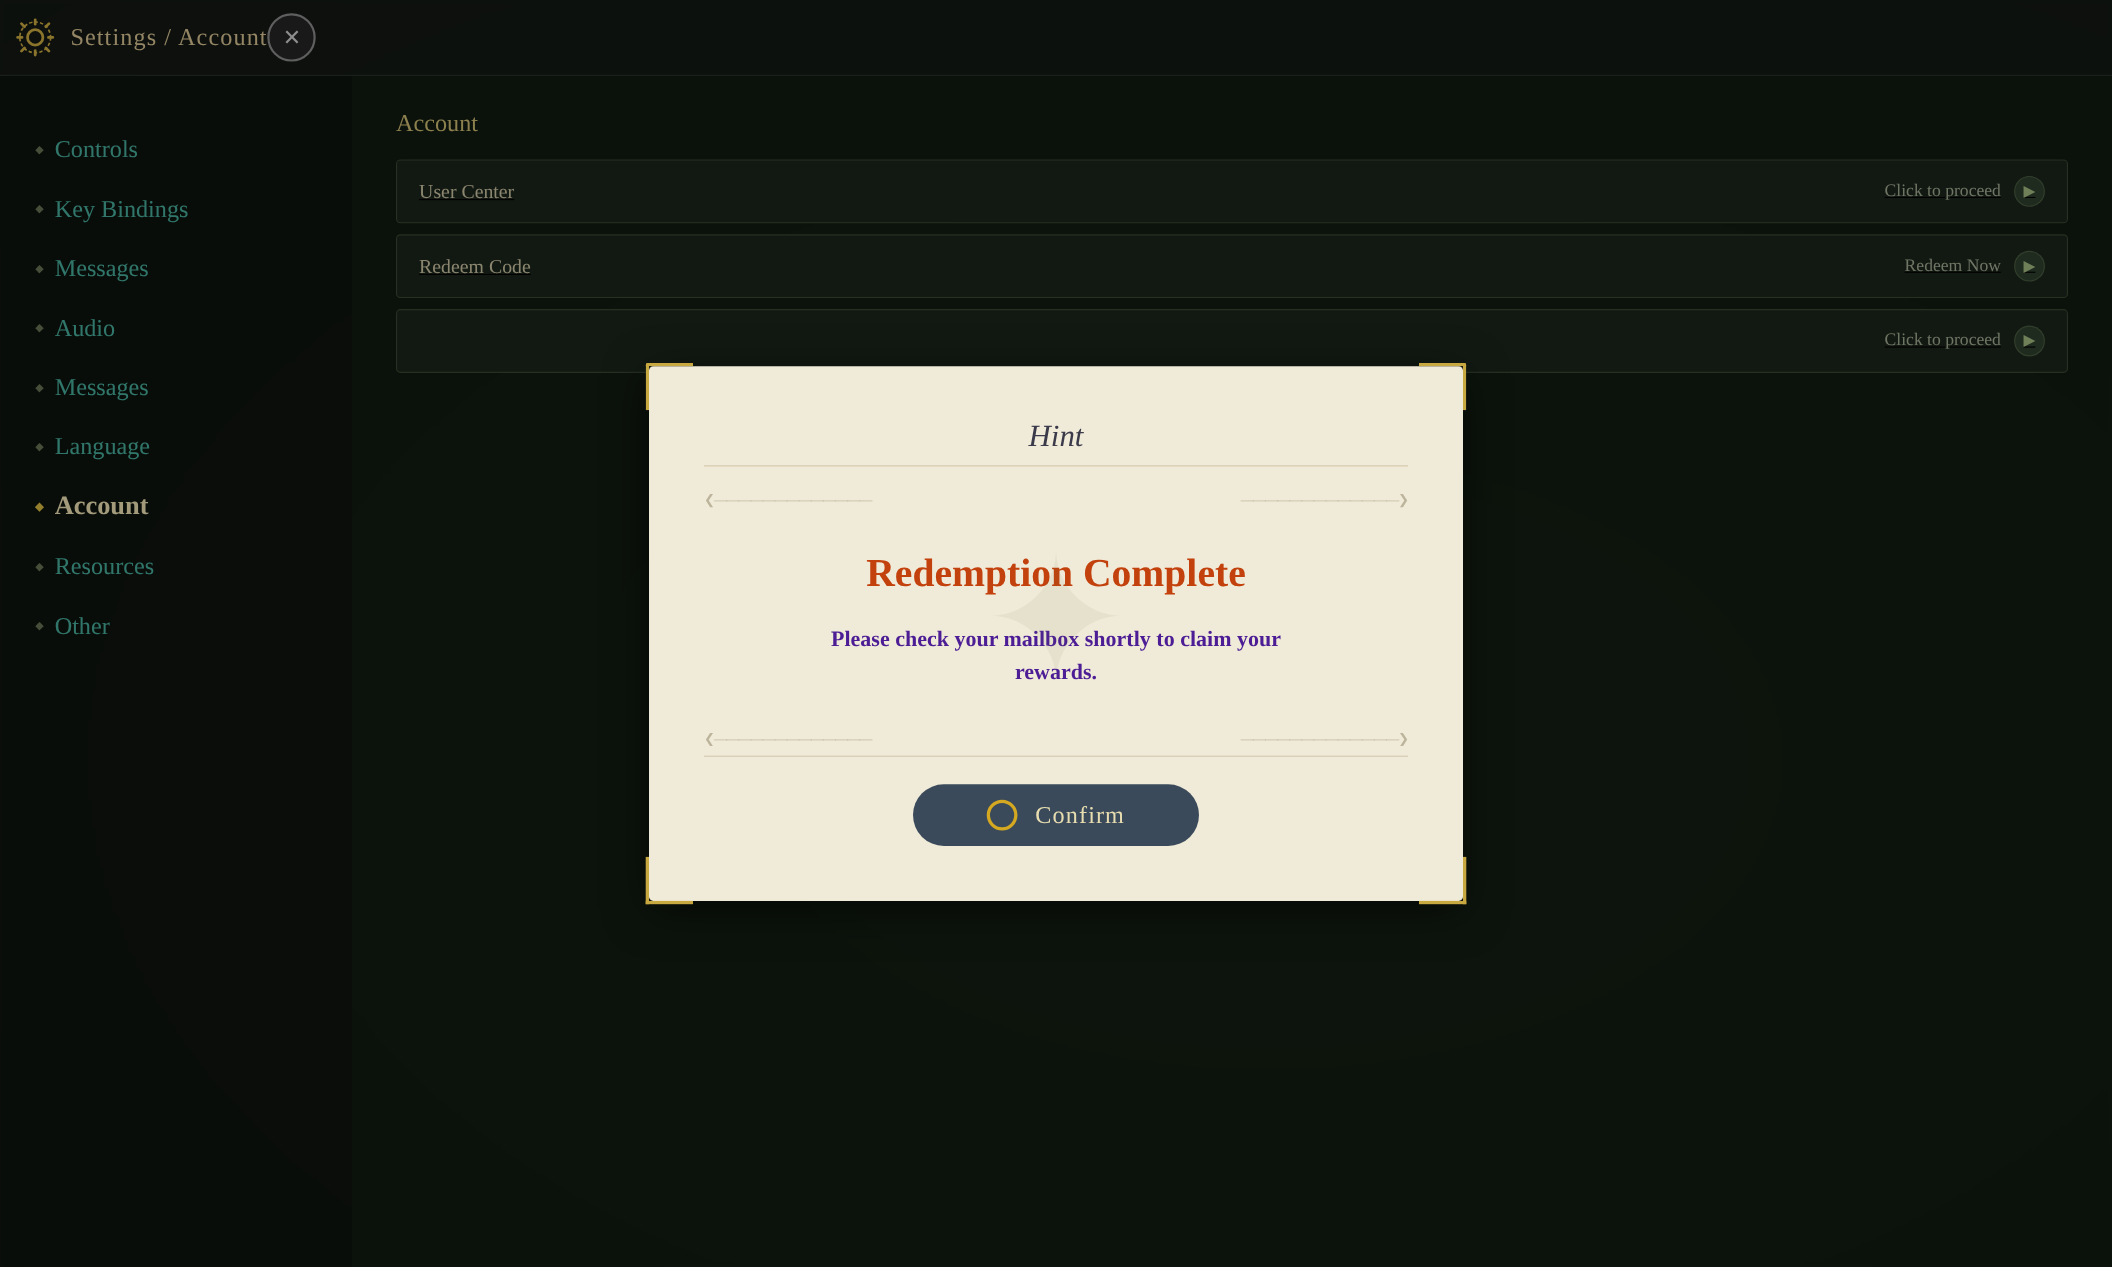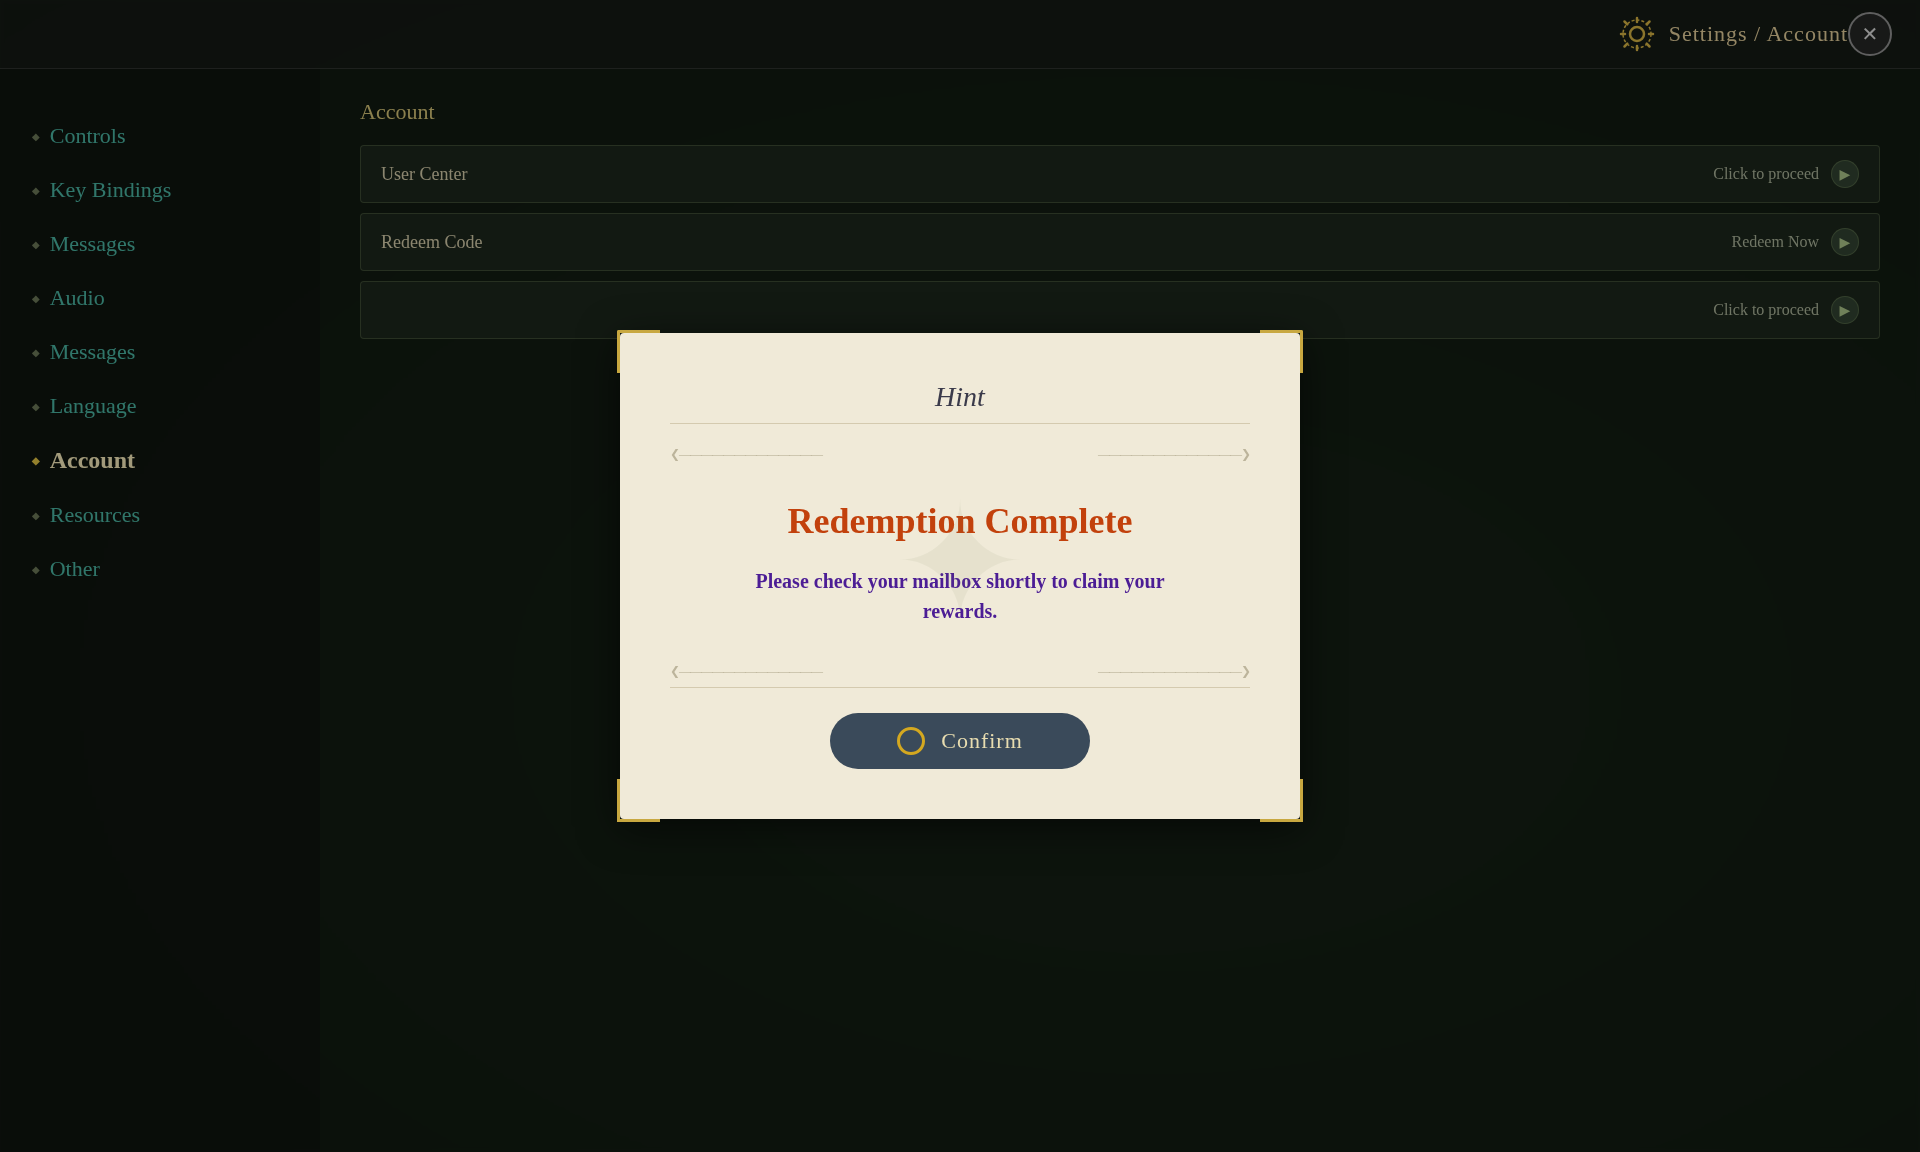--- a/index.html
+++ b/index.html
@@ -39,22 +39,22 @@
       bottom: 0;
       z-index: 2;
       display: flex;
       flex-direction: column;
     }
 
     
     .top-bar {
       display: flex;
       align-items: center;
-      justify-content: flex-end;
-      padding: 12px 28px;
+      justify-content: flex-start;
+      padding: 12px 12px;
       background: rgba(20, 25, 20, 0.9);
       border-bottom: 1px solid rgba(255,255,255,0.1);
     }
 
     .top-bar-left {
       display: flex;
       align-items: center;
       gap: 12px;
     }
 
@@ -145,20 +145,21 @@
     .account-row {
       display: flex;
       align-items: center;
       justify-content: space-between;
       background: rgba(30, 40, 30, 0.8);
       border: 1px solid rgba(100, 120, 80, 0.4);
       border-radius: 4px;
       padding: 14px 20px;
       margin-bottom: 10px;
       cursor: pointer;
+      text-decoration: underline;
     }
 
     .account-row-label {
       color: #c8c0a0;
       font-size: 18px;
     }
 
     .account-row-right {
       display: flex;
       align-items: center;
@@ -186,21 +187,21 @@
       inset: 0;
       z-index: 10;
       display: flex;
       align-items: center;
       justify-content: center;
       background: rgba(0,0,0,0.3);
     }
 
     
     .dialog {
-      width: 680px;
+      width: 740px;
       background: #f0ead8;
       border-radius: 4px;
       position: relative;
       padding: 0;
       box-shadow: 0 8px 40px rgba(0,0,0,0.6);
     }
 
     
     .dialog::before,
     .dialog::after {

